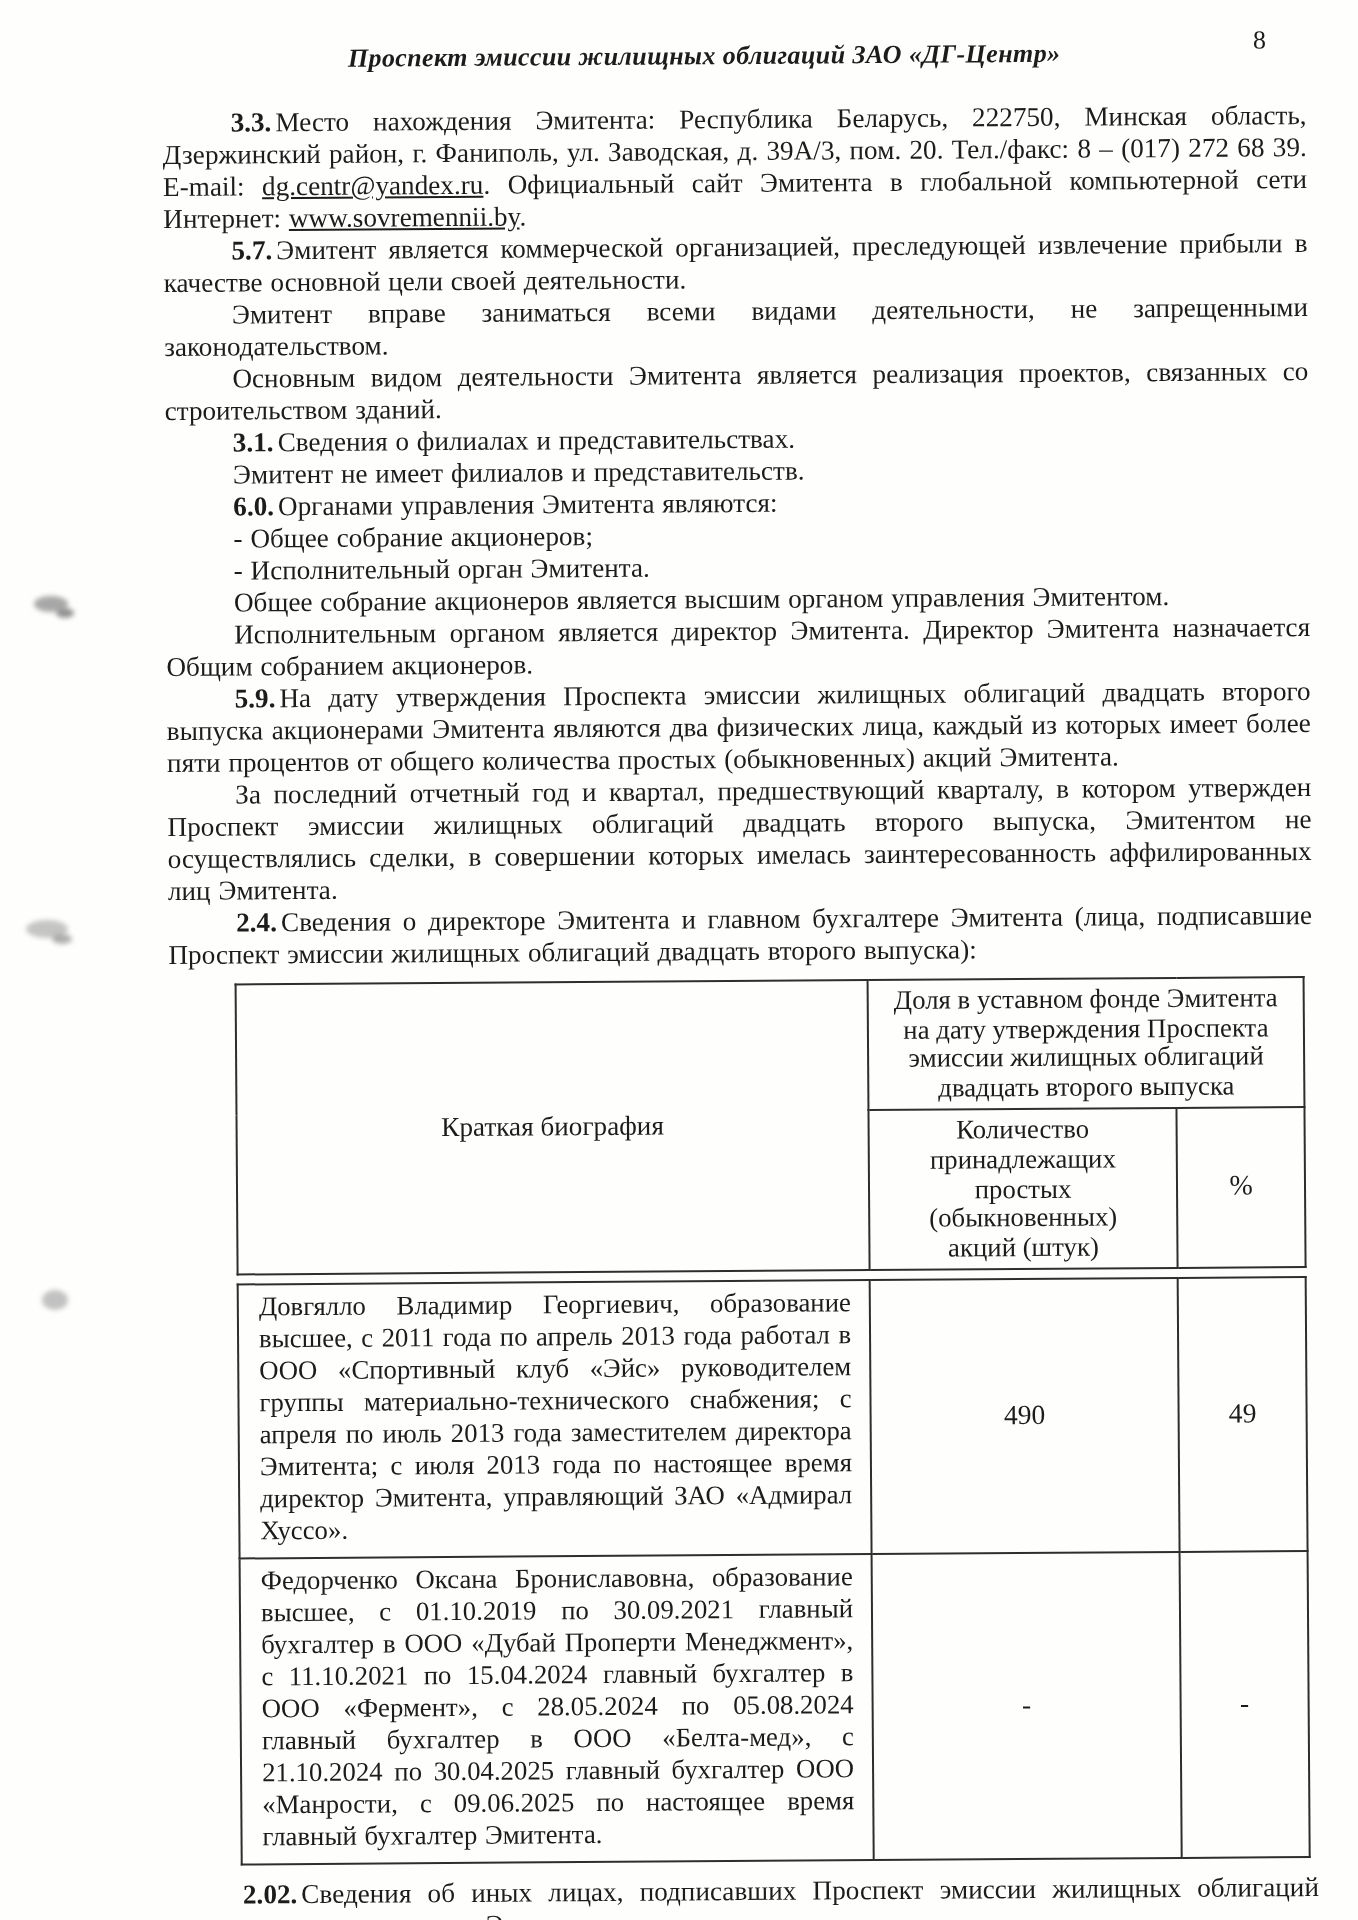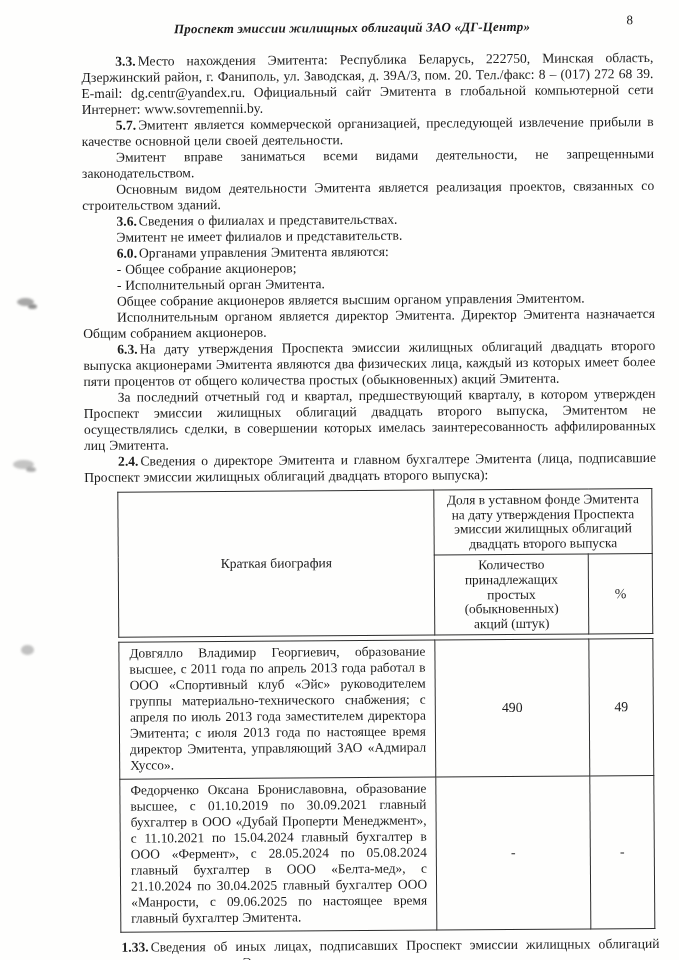--- a/index.html
+++ b/index.html
@@ -21,21 +21,21 @@
   }
   .page-num {
     position:absolute; right:20px; top:-6px; font-size:13px; font-weight:normal;
   }
   .para {
     margin:0; font-size:13.6px; line-height:16px; text-align:justify;
     text-indent:34px; word-spacing:.5px;
   }
   .pnum { font-weight:bold; }
   .pnum:not(:empty) { margin-right:2px; }
-  .doclink { color:inherit; }
+  .doclink { text-decoration:underline; color:inherit; }
   .after-table { margin-top:7px; }
 
   .tbl { border-collapse:collapse; table-layout:fixed; margin-left:33px; font-size:13.4px; }
   .tbl td { border:1.5px solid #2e2e2e; overflow:hidden; }
   .tbl-head { margin-top:6px; }
   .tbl-body { margin-top:4px; }
   .c1 { width:316px; } .c2 { width:154px; } .c3 { width:64px; }
   .bio-h   { text-align:center; vertical-align:middle; font-size:13.6px; }
   .share-h { text-align:center; padding:3px 8px; line-height:14.6px; }
   .count-h { text-align:center; vertical-align:middle; padding:3px 12px; line-height:14.6px; }
@@ -66,28 +66,28 @@
     <div class="doc-header">
       <div class="doc-title">Проспект эмиссии жилищных облигаций ЗАО «ДГ-Центр»</div>
       <div class="page-num">8</div>
     </div>
 
     <p class="para"><b class="pnum">3.3.</b><span>Место нахождения Эмитента: Республика Беларусь, 222750, Минская область, Дзержинский район, г. Фаниполь, ул. Заводская, д. 39А/3, пом. 20.  Тел./факс: 8 – (017) 272 68 39. E-mail: </span><span class="doclink">dg.centr@yandex.ru</span><span>. Официальный сайт Эмитента в глобальной компьютерной сети Интернет: </span><span class="doclink">www.sovremennii.by</span><span>.</span></p>
 
     <p class="para"><b class="pnum">5.7.</b><span>Эмитент является коммерческой организацией, преследующей извлечение прибыли в качестве основной цели своей деятельности.</span></p>
     <p class="para"><b class="pnum"></b><span>Эмитент вправе заниматься всеми видами деятельности, не запрещенными законодательством.</span></p>
     <p class="para"><b class="pnum"></b><span>Основным видом деятельности Эмитента является реализация проектов, связанных со строительством зданий.</span></p>
-    <p class="para"><b class="pnum">3.6.</b><span>Сведения о филиалах и представительствах.</span></p>
+    <p class="para"><b class="pnum">3.1.</b><span>Сведения о филиалах и представительствах.</span></p>
     <p class="para"><b class="pnum"></b><span>Эмитент не имеет филиалов и представительств.</span></p>
     <p class="para"><b class="pnum">6.0.</b><span>Органами управления Эмитента являются:</span></p>
     <p class="para"><b class="pnum"></b><span>- Общее собрание акционеров;</span></p>
     <p class="para"><b class="pnum"></b><span>- Исполнительный орган Эмитента.</span></p>
     <p class="para"><b class="pnum"></b><span>Общее собрание акционеров является высшим органом управления Эмитентом.</span></p>
     <p class="para"><b class="pnum"></b><span>Исполнительным органом является директор Эмитента. Директор Эмитента назначается Общим собранием акционеров.</span></p>
-    <p class="para"><b class="pnum">6.3.</b><span>На дату утверждения Проспекта эмиссии жилищных облигаций двадцать второго выпуска акционерами Эмитента являются два физических лица, каждый из которых имеет более пяти процентов от общего количества простых (обыкновенных) акций Эмитента.</span></p>
+    <p class="para"><b class="pnum">5.9.</b><span>На дату утверждения Проспекта эмиссии жилищных облигаций двадцать второго выпуска акционерами Эмитента являются два физических лица, каждый из которых имеет более пяти процентов от общего количества простых (обыкновенных) акций Эмитента.</span></p>
     <p class="para"><b class="pnum"></b><span>За последний отчетный год и квартал, предшествующий кварталу, в котором утвержден Проспект эмиссии жилищных облигаций двадцать второго выпуска, Эмитентом не осуществлялись сделки, в совершении которых имелась заинтересованность аффилированных лиц Эмитента.</span></p>
     <p class="para"><b class="pnum">2.4.</b><span>Сведения о директоре Эмитента и главном бухгалтере Эмитента (лица, подписавшие Проспект эмиссии жилищных облигаций двадцать второго выпуска):</span></p>
 
     <table class="tbl tbl-head">
       <colgroup>
           <col class="c1">
           <col class="c2">
           <col class="c3">
         </colgroup>
       <tbody>
@@ -115,16 +115,16 @@
           <td class="val-cell">49</td>
         </tr>
         <tr>
           <td class="bio-cell">Федорченко Оксана Брониславовна, образование высшее, с 01.10.2019 по 30.09.2021 главный бухгалтер в ООО «Дубай Проперти Менеджмент», с 11.10.2021 по 15.04.2024 главный бухгалтер в ООО «Фермент», с 28.05.2024 по 05.08.2024 главный бухгалтер в ООО «Белта-мед», с 21.10.2024 по 30.04.2025 главный бухгалтер ООО «Манрости, с 09.06.2025 по настоящее время главный бухгалтер Эмитента.</td>
           <td class="val-cell">-</td>
           <td class="val-cell">-</td>
         </tr>
       </tbody>
     </table>
 
-    <p class="para after-table"><b class="pnum">1.33.</b><span>Сведения об иных лицах, подписавших Проспект эмиссии жилищных облигаций двадцать второго выпуска Эмитента.</span></p>
+    <p class="para after-table"><b class="pnum">2.02.</b><span>Сведения об иных лицах, подписавших Проспект эмиссии жилищных облигаций двадцать второго выпуска Эмитента.</span></p>
 
   </div>
 </div>
 
 </body></html>

